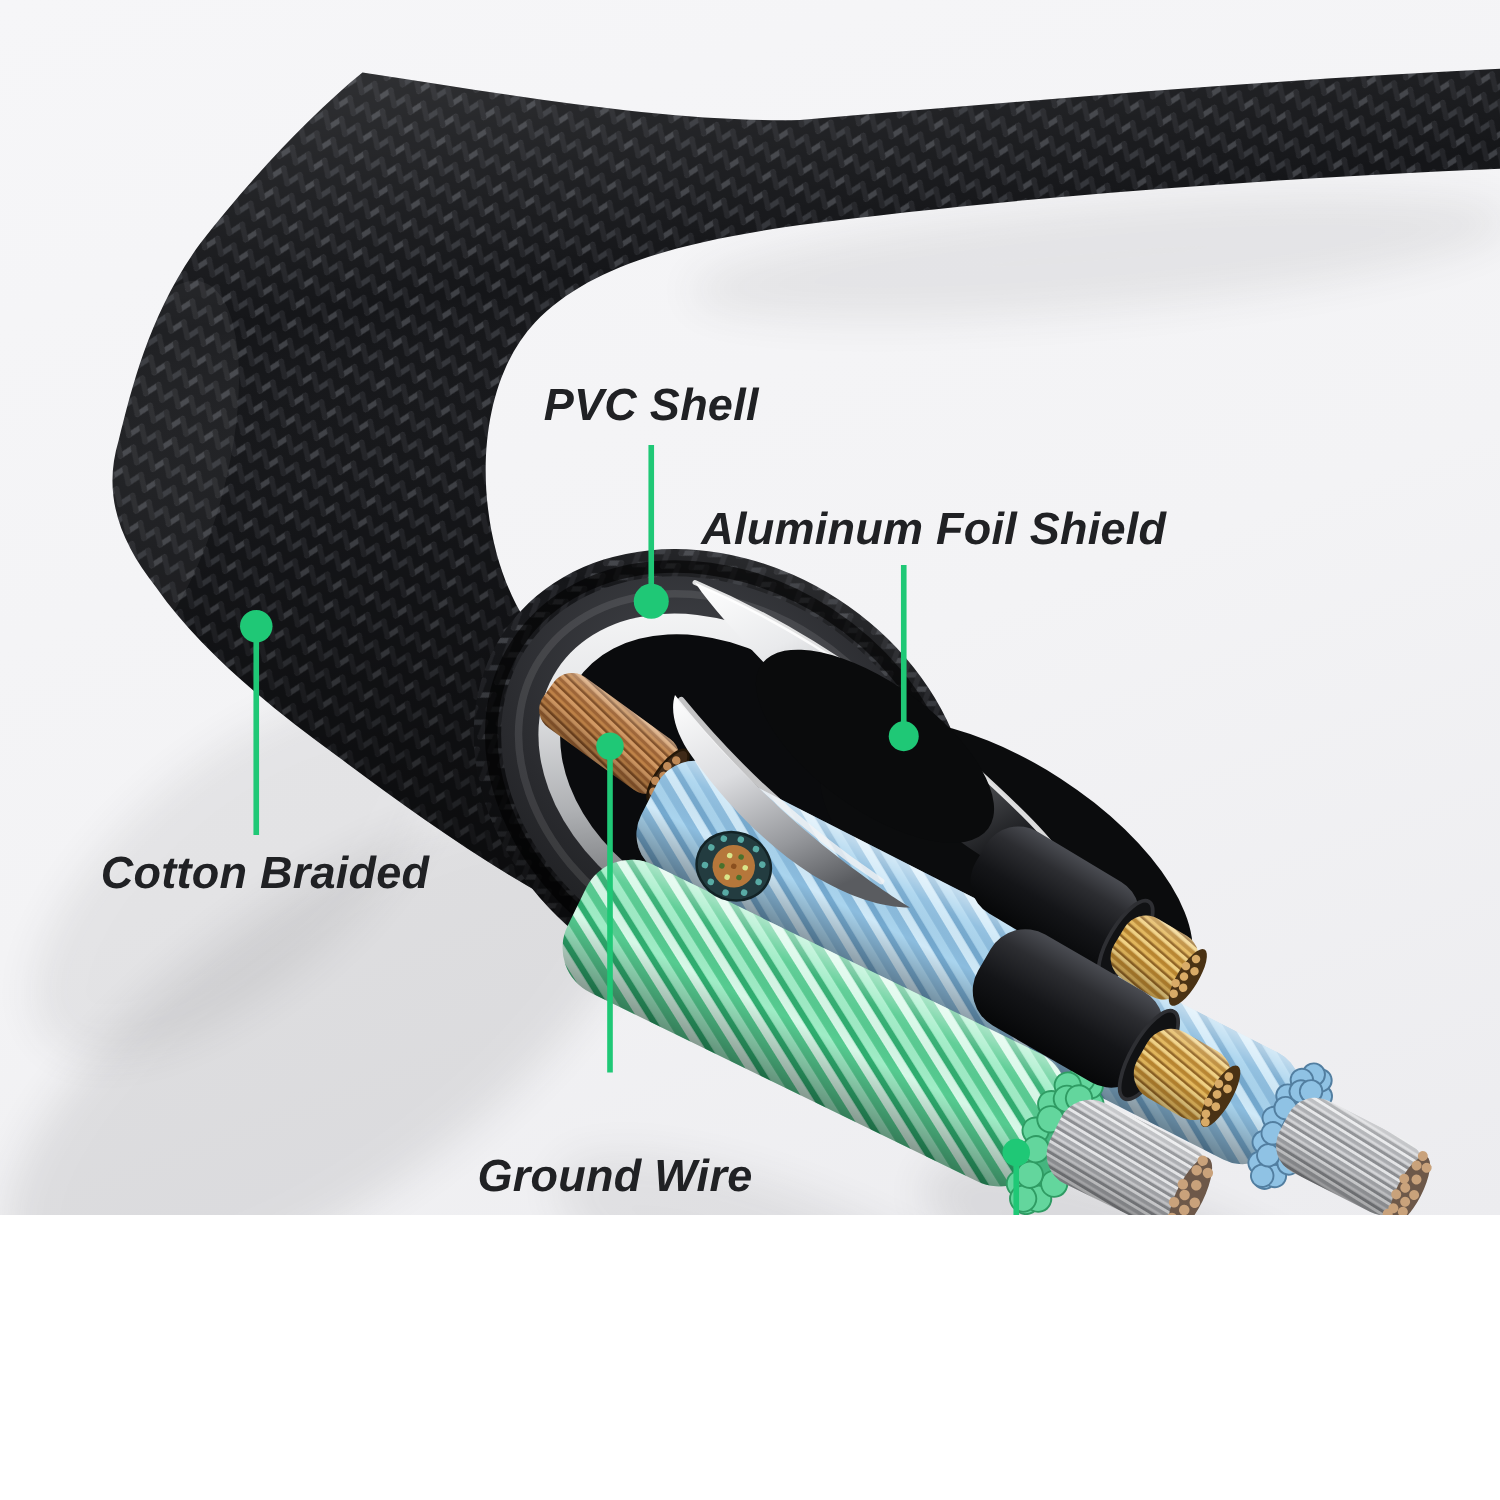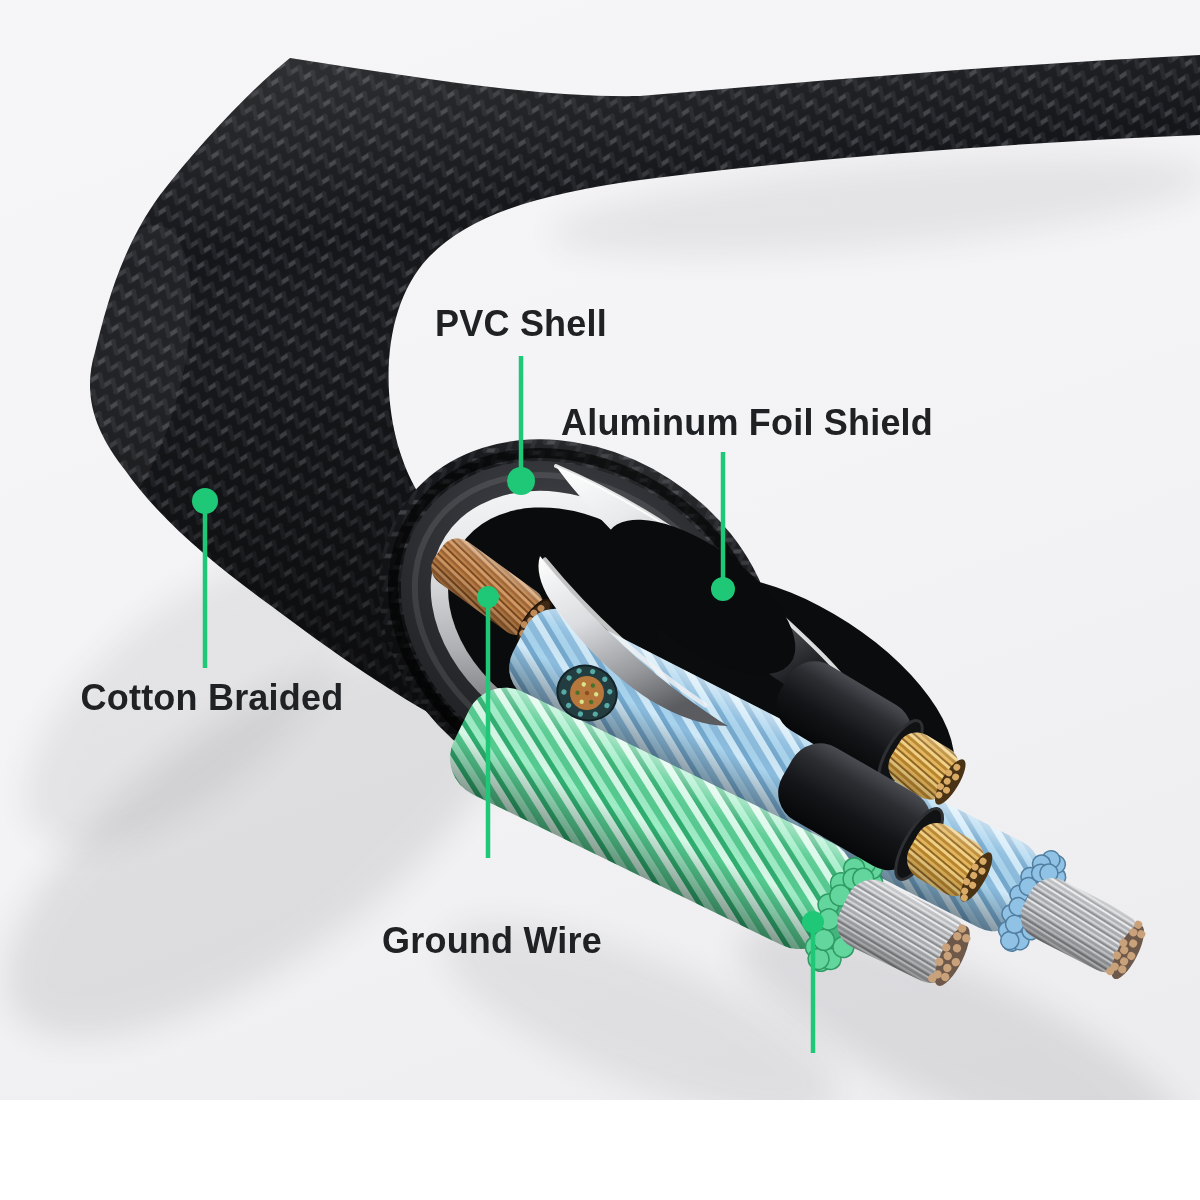--- a/index.html
+++ b/index.html
@@ -1,22 +1,23 @@
 <!DOCTYPE html>
 <html><head>
 <meta charset="utf-8">
 <style>
   html,body{margin:0;padding:0;}
   body{font-family:"Liberation Sans","DejaVu Sans",sans-serif;}
   .stage{
     position:relative;
-    width:1200px;height:1100px;
+    width:1200px;height:972px;
     background:linear-gradient(160deg,#f6f6f8 0%,#f3f3f5 55%,#ec       ecef 100%);
     background:linear-gradient(160deg,#f6f6f8 0%,#f3f3f5 55%,#ececef 100%);
     overflow:hidden;
+    font-style:italic;
   }
   .art{position:absolute;left:0;top:0;}
   .label{
     position:absolute;
     transform:translateX(-50%);
     white-space:nowrap;
     font-size:36px;
     font-weight:600;
     letter-spacing:.2px;
     color:#202124;

